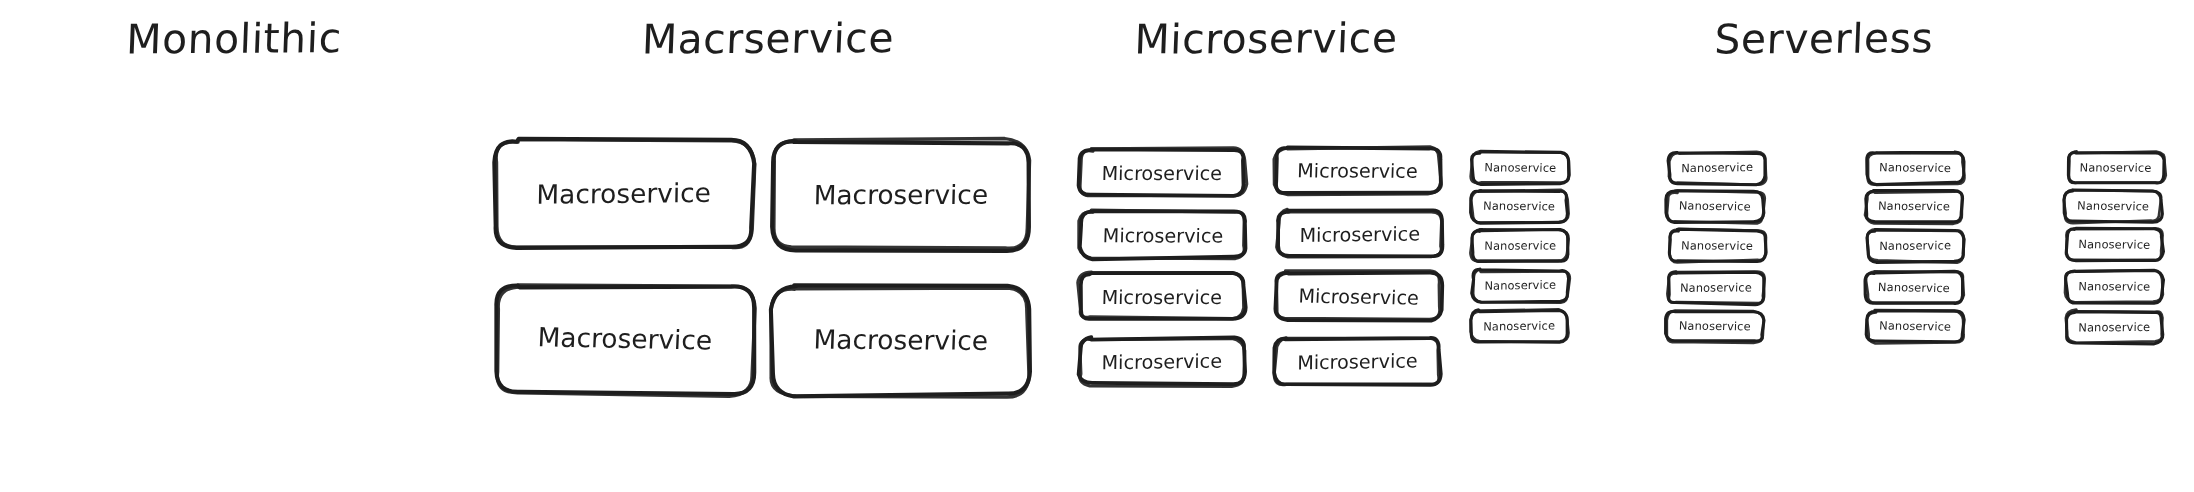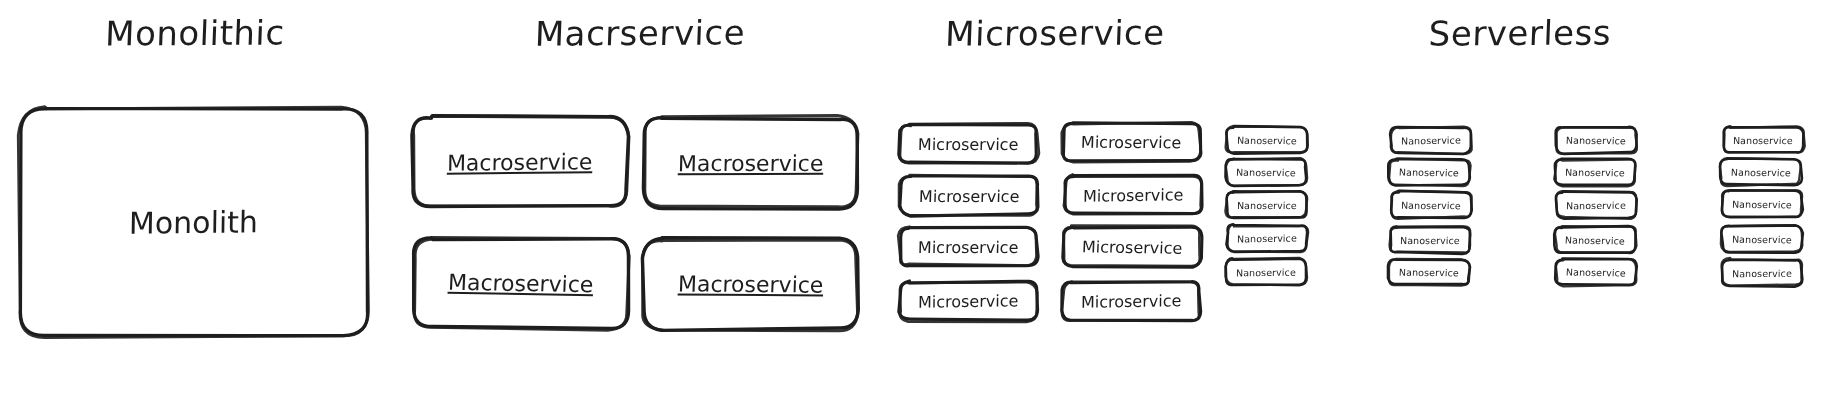--- a/index.html
+++ b/index.html
@@ -80,21 +80,20 @@
     height: 228px;
   }
   #monolith-box .sk-label {
     font-size: 30px;
   }
 
   
   .macro-box {
     width: 214px;
     height: 90px;
-    text-decoration: underline;
   }
   .macro-box .sk-label {
     font-size: 22px;
   }
 
   
   .micro-box {
     width: 137px;
     height: 38px;
   }
@@ -125,27 +124,20 @@
 <div id="board">
 
   <div class="col-heading" id="head-monolithic">Monolithic</div>
 
   <div class="col-heading" id="head-macro">Macrservice</div>
 
   <div class="col-heading" id="head-micro">Microservice</div>
 
   <div class="col-heading" id="head-serverless">Serverless</div>
 
-  <div class="sketch-box" id="monolith-box">
-      <svg class="sk-svg" viewBox="-6 -6 360 240" preserveAspectRatio="none">
-        <path class="sk-path" d="M 26.46 0.48 L 320.89 1.07 Q 348.27 -0.83 346.91 26.60 L 347.40 202.81 Q 349.46 226.58 323.04 227.65 L 25.62 227.29 Q -0.28 228.17 0.46 202.77 L 0.95 25.46 Q 0.57 0.32 26.13 0.91 Z" stroke-width="3.2"></path>
-        <path class="sk-path" d="M 27.70 0.42 L 321.80 -1.46 Q 347.46 1.23 346.56 26.68 L 348.83 201.95 Q 348.60 228.01 323.59 227.48 L 24.97 229.24 Q -1.72 228.95 0.46 201.22 L -1.44 26.69 Q 1.26 0.09 25.26 -1.79 Z" stroke-width="2.72" opacity="0.9" transform="translate(-0.35,0.45)"></path>
-      </svg>
-    <span class="sk-label">Monolith</span>
-  </div>
 
   <div id="macro-layer">
       <div class="sketch-box macro-box" style="left: 413px; top: 117px; width: 214px; height: 90px;">
         <svg class="sk-svg" viewBox="-6 -6 226 102" preserveAspectRatio="none">
           <path class="sk-path" d="M 19.24 -1.35 L 195.75 -0.42 Q 212.85 -0.74 215.46 19.16 L 212.97 72.94 Q 213.93 89.58 195.30 88.58 L 17.28 89.56 Q -1.14 89.16 0.07 71.25 L -1.07 18.34 Q -0.11 -1.45 17.73 1.10 Z" stroke-width="3.4"></path>
           <path class="sk-path" d="M 18.75 -1.05 L 196.58 -0.06 Q 213.84 0.37 215.93 19.35 L 213.80 73.27 Q 212.82 91.60 195.13 88.39 L 18.95 88.62 Q 1.01 89.41 1.02 71.15 L 0.70 17.74 Q -1.80 -1.29 18.64 0.98 Z" stroke-width="2.89" opacity="0.9" transform="translate(0.03,0.39)"></path>
         </svg>
         <span class="sk-label" style="transform: rotate(-0.58deg) skewX(-1.5deg);">Macroservice</span>
       </div>
       <div class="sketch-box macro-box" style="left: 644px; top: 118px; width: 214px; height: 90px;">

